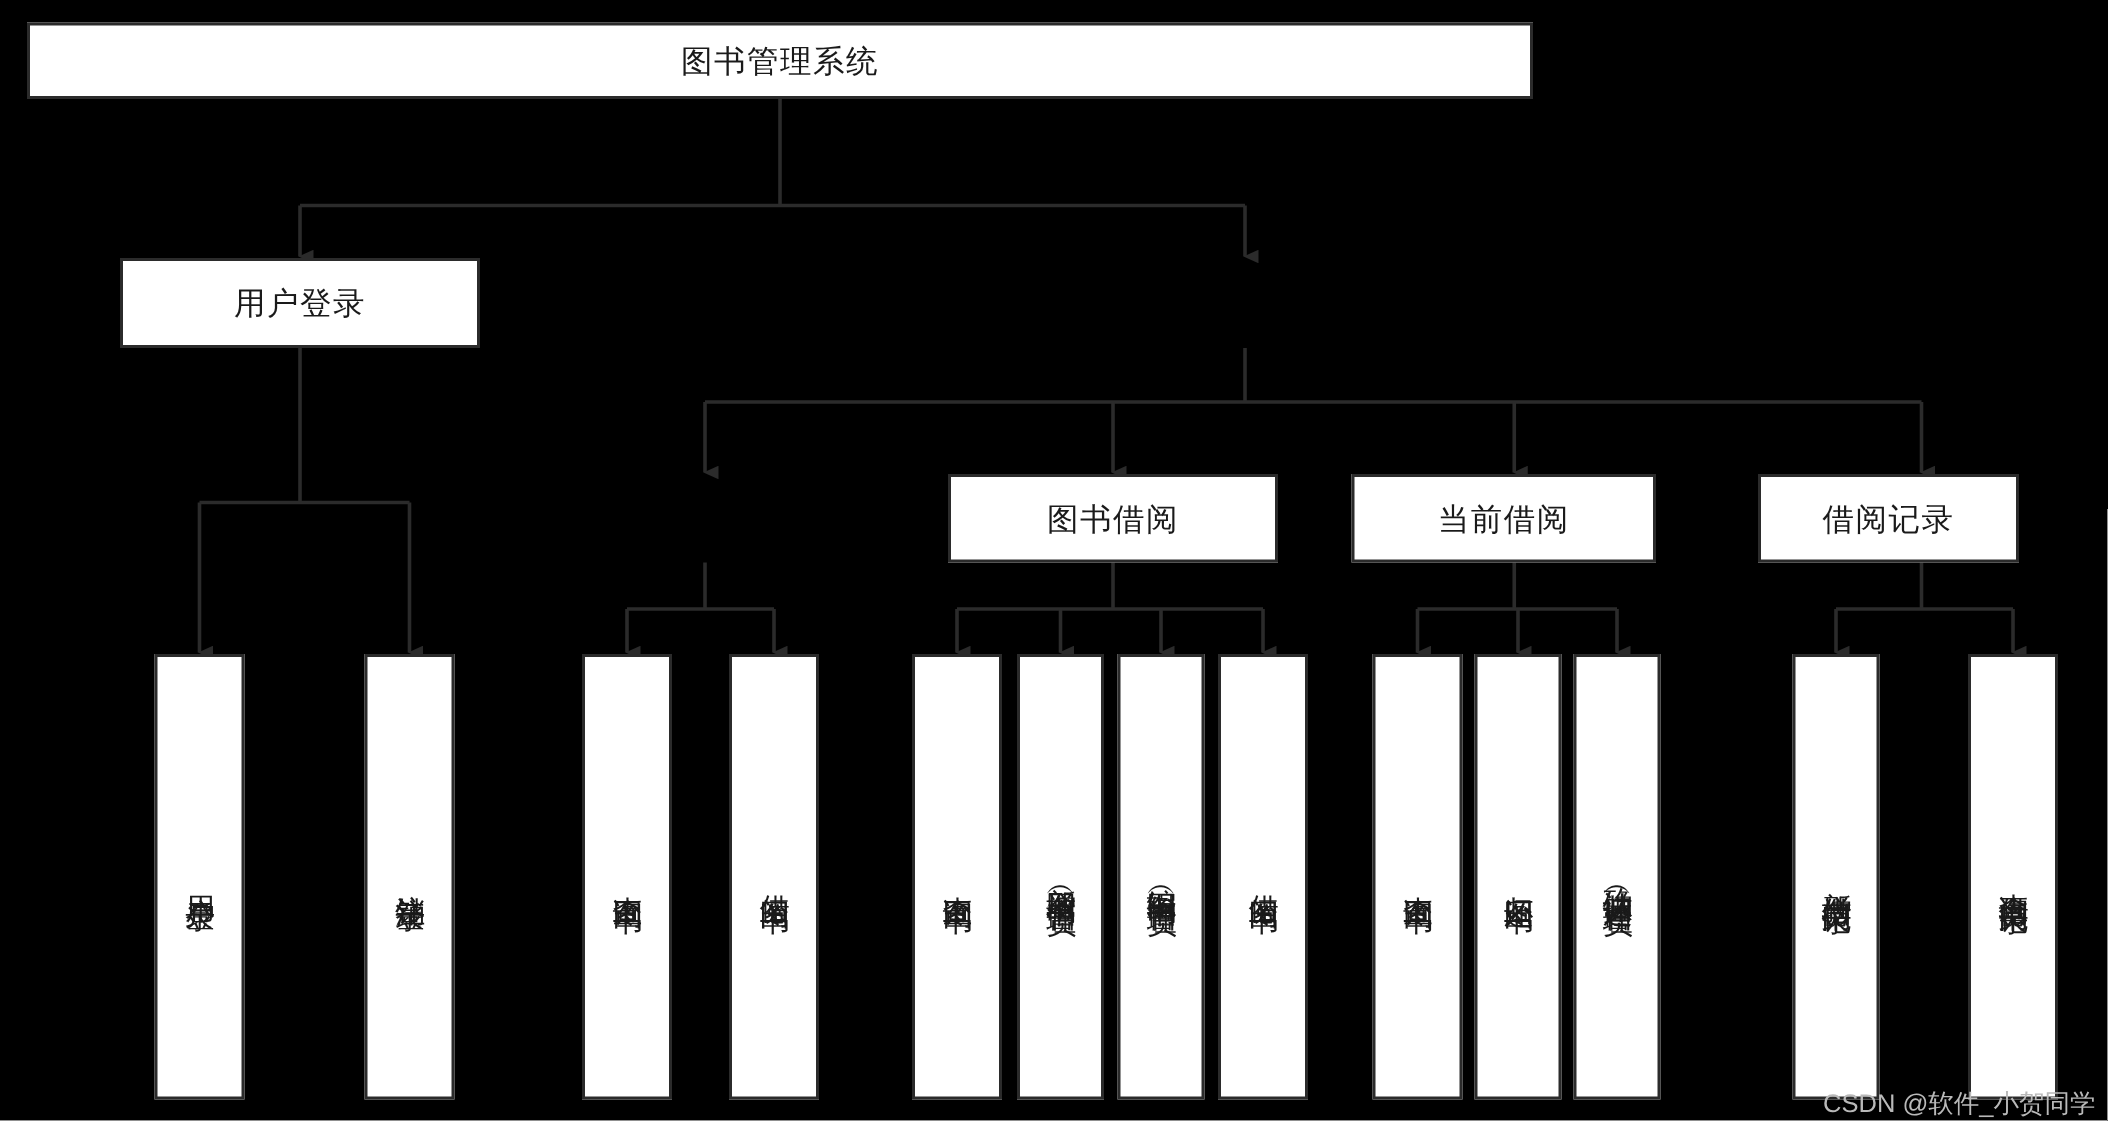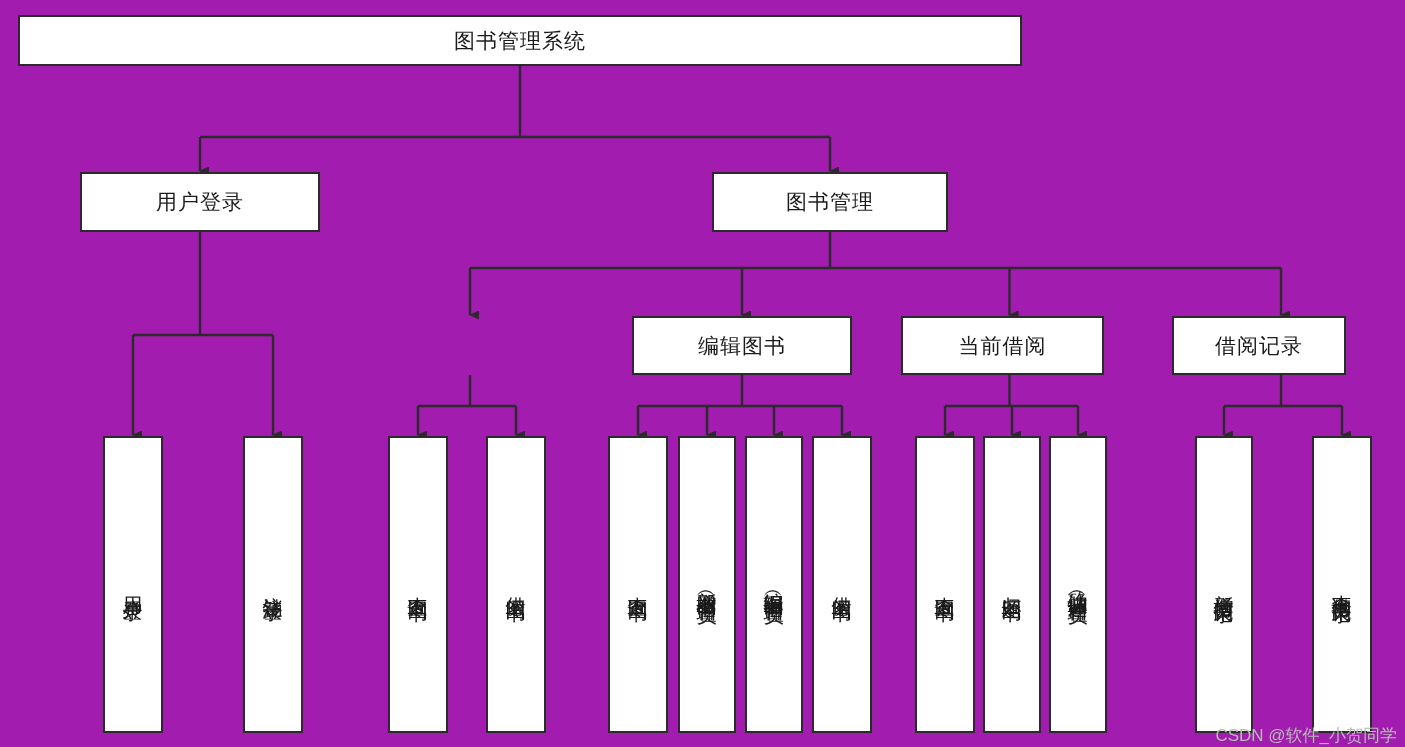--- a/index.html
+++ b/index.html
@@ -7,21 +7,21 @@
     padding: 0;
     background: #ffffff;
   }
   body {
     font-family: "Liberation Sans", "DejaVu Sans", sans-serif;
   }
   #canvas {
     position: relative;
     width: 1405px;
     height: 747px;
-    background: #a21caf;
+    background: #000000;
     overflow: hidden;
   }
   svg#edges {
     position: absolute;
     left: 0;
     top: 0;
     width: 1405px;
     height: 747px;
   }
   .node {
@@ -111,25 +111,22 @@
         <line x1="1342" y1="406" x2="1342" y2="435" stroke="#2b2b2b" stroke-width="2.4" marker-end="url(#arrowhead)"></line>
       </g>
   </svg>
 
   <div class="node horizontal" style="left: 18px; top: 15px; width: 1004px; height: 51px;">
     <span class="label">图书管理系统</span>
   </div>
   <div class="node horizontal" style="left: 80px; top: 172px; width: 240px; height: 60px;">
     <span class="label">用户登录</span>
   </div>
-  <div class="node horizontal" style="left: 712px; top: 172px; width: 236px; height: 60px;">
-    <span class="label">图书管理</span>
-  </div>
   <div class="node horizontal" style="left: 632px; top: 316px; width: 220px; height: 59px;">
-    <span class="label">编辑图书</span>
+    <span class="label">图书借阅</span>
   </div>
   <div class="node horizontal" style="left: 901px; top: 316px; width: 203px; height: 59px;">
     <span class="label">当前借阅</span>
   </div>
   <div class="node horizontal" style="left: 1172px; top: 316px; width: 174px; height: 59px;">
     <span class="label">借阅记录</span>
   </div>
 
   <div class="node vertical" style="left: 103px; top: 436px; width: 60px; height: 297px;">
     <span class="label">用户登录</span>

